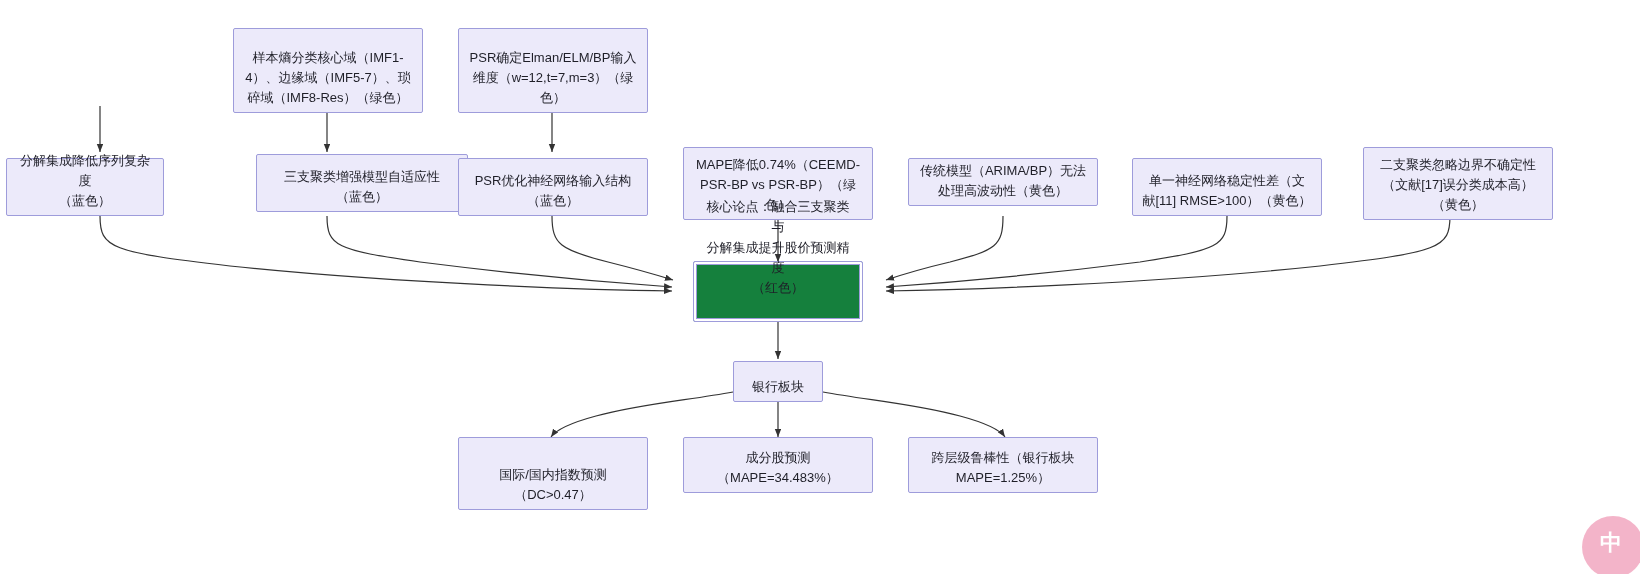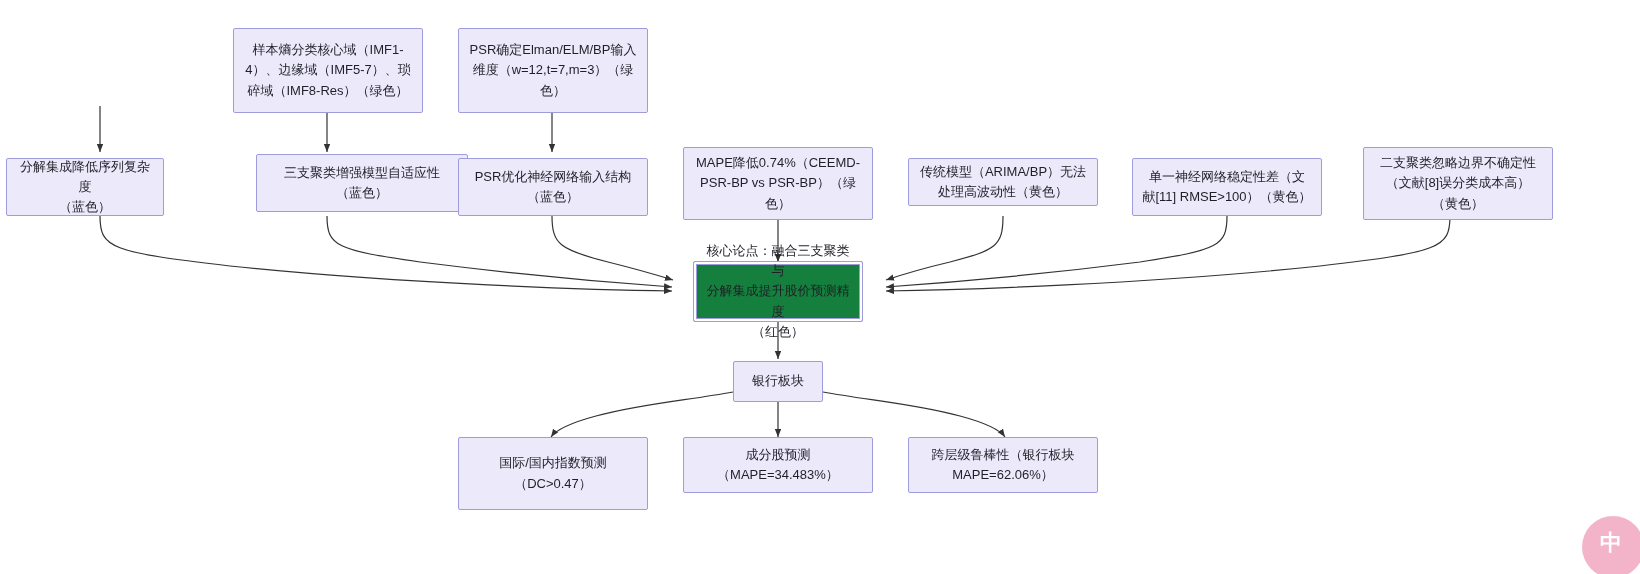--- a/index.html
+++ b/index.html
@@ -25,21 +25,21 @@
     height: 574px;
     pointer-events: none;
   }
   .node {
     position: absolute;
     box-sizing: border-box;
     background: #ECEAFA;
     border: 1px solid #9E9CDB;
     border-radius: 2px;
     display: flex;
-    align-items: center;
+    align-items: flex-end;
     justify-content: center;
     text-align: center;
     color: #1f1f28;
     font-size: 13px;
     line-height: 1.55;
     padding: 4px 8px;
   }
   .node.core {
     background: #15803d;
     border: 1px solid #9E9CDB;
@@ -141,21 +141,21 @@
 处理高波动性（黄色）</span>
   </div>
 
   <div class="node" style="left:1132px; top:158px; width:190px; height:58px;">
     <span class="node-label">单一神经网络稳定性差（文
 献[11] RMSE&gt;100）（黄色）</span>
   </div>
 
   <div class="node" style="left:1363px; top:147px; width:190px; height:73px;">
     <span class="node-label">二支聚类忽略边界不确定性
-（文献[8]误分类成本高）
+（文献[17]误分类成本高）
 （黄色）</span>
   </div>
 
   <div class="node core" style="left:693px; top:261px; width:170px; height:61px;">
     <span class="node-label">核心论点：融合三支聚类与
 分解集成提升股价预测精度
 （红色）</span>
   </div>
 
   <div class="node" style="left:733px; top:361px; width:90px; height:41px;">
@@ -167,20 +167,20 @@
 （DC&gt;0.47）</span>
   </div>
 
   <div class="node" style="left:683px; top:437px; width:190px; height:56px;">
     <span class="node-label">成分股预测
 （MAPE=34.483%）</span>
   </div>
 
   <div class="node" style="left:908px; top:437px; width:190px; height:56px;">
     <span class="node-label">跨层级鲁棒性（银行板块
-MAPE=62.06%）</span>
+MAPE=1.25%）</span>
   </div>
 
   <div class="watermark" style="left:1582px; top:516px;">
     <span>中</span>
   </div>
 
 </div>
 
 </body></html>

